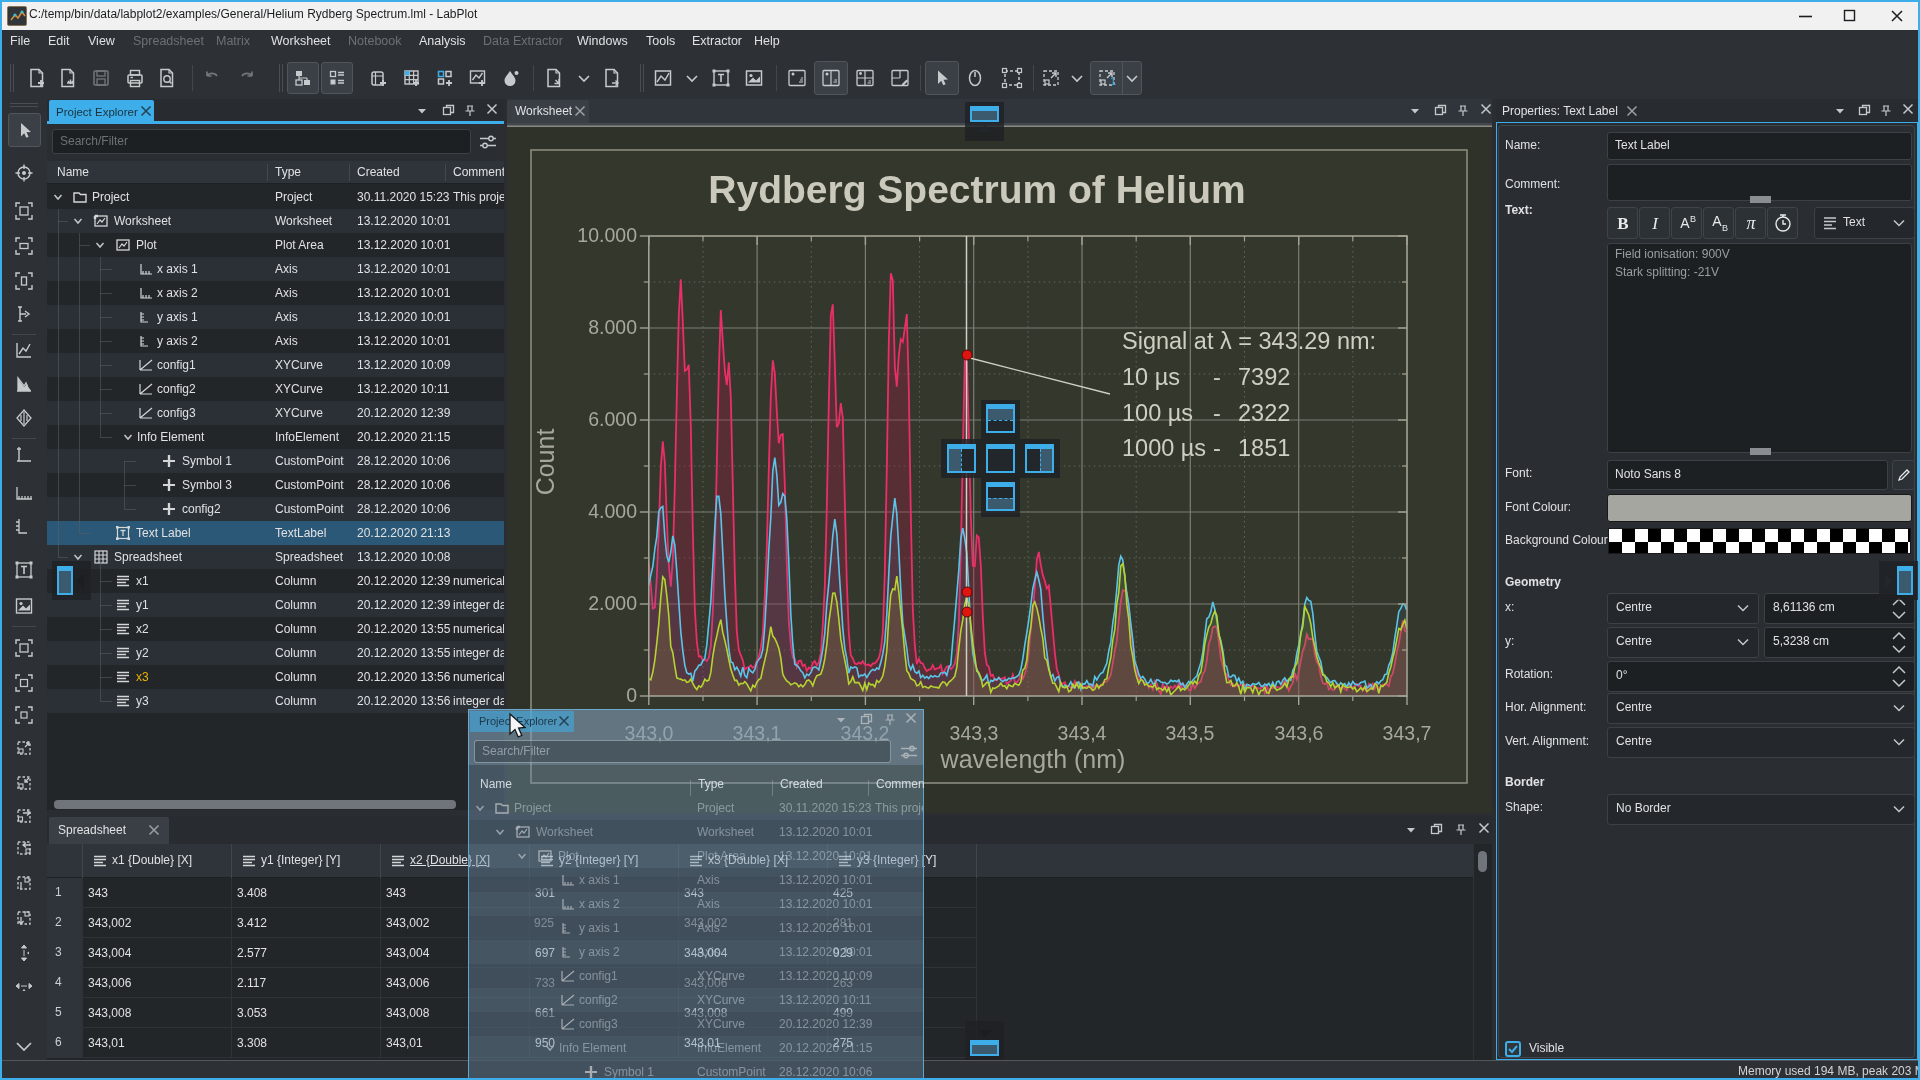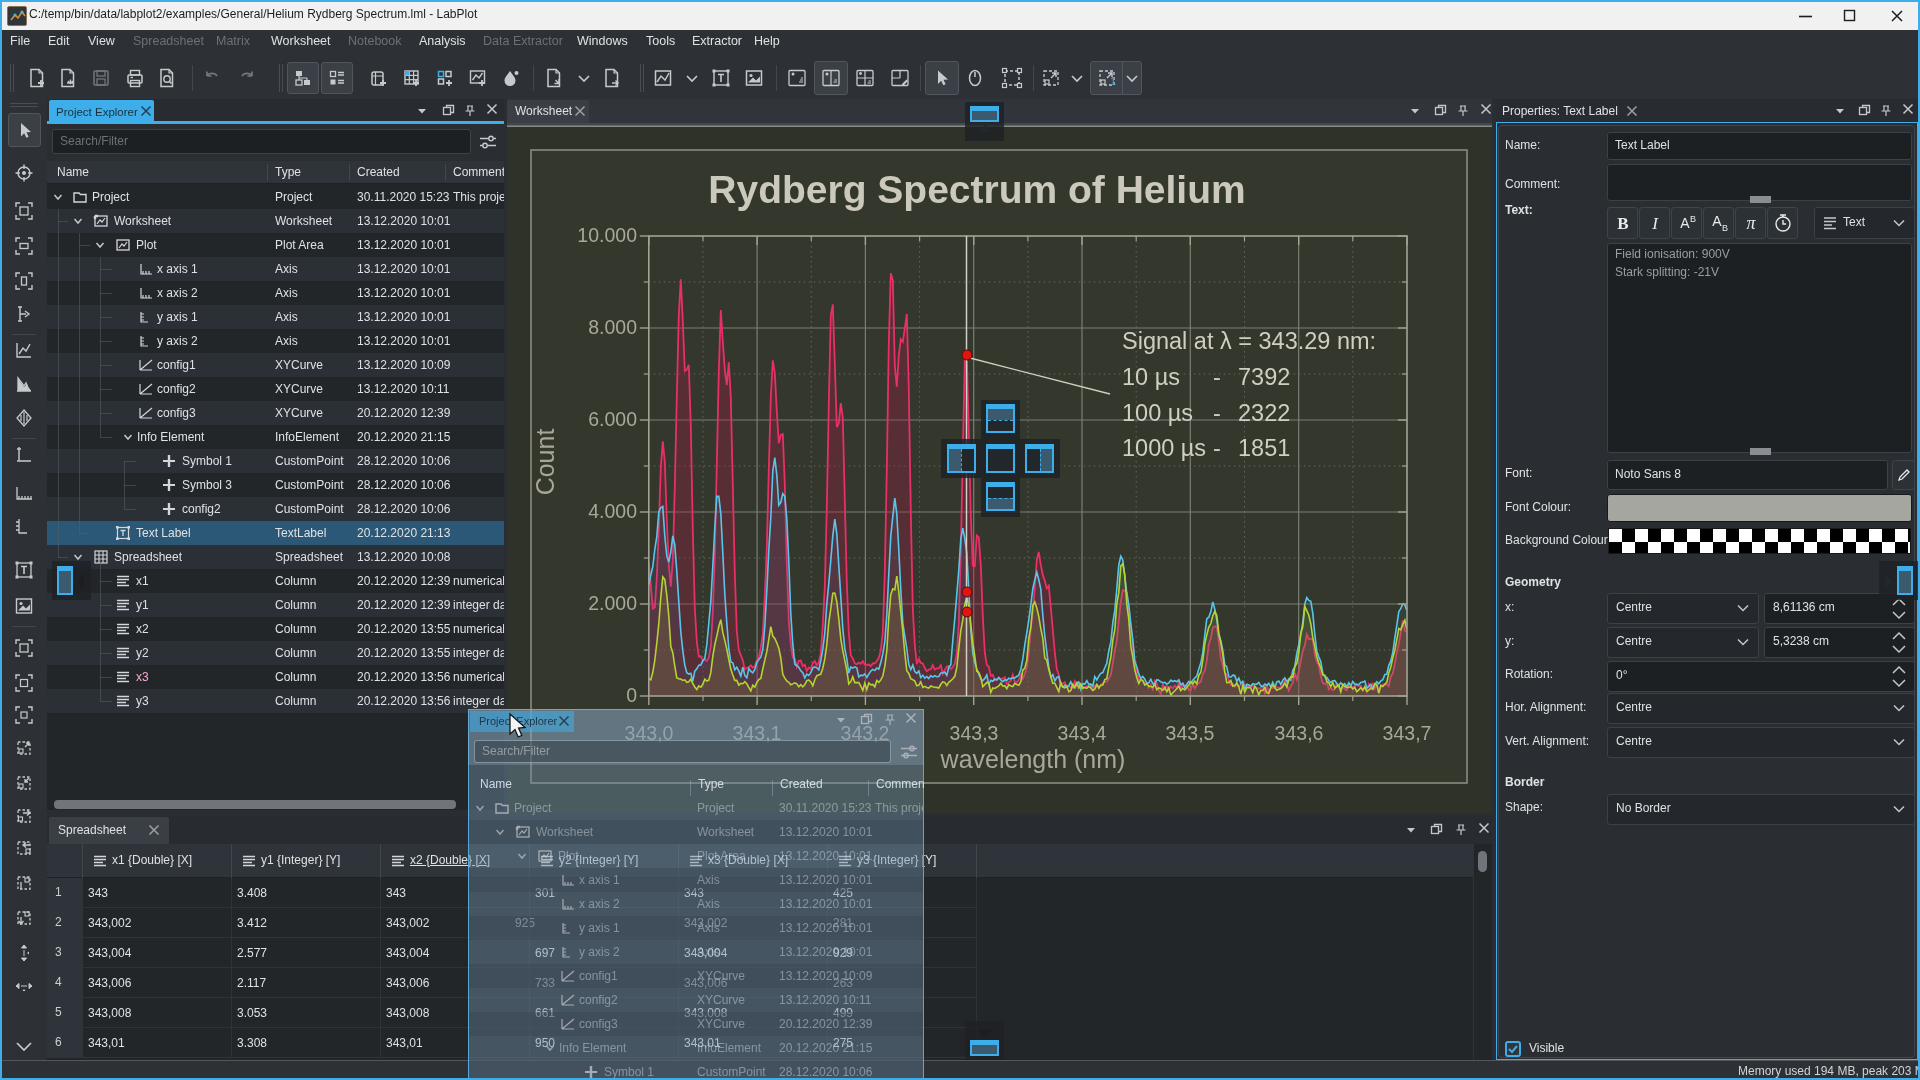--- a/index.html
+++ b/index.html
@@ -518,21 +518,21 @@
     <svg class="abs" style="left:113px;top:643px;opacity:1.0" width="16" height="16" viewBox="0 0 16 16">
       <path d="M2 3.5 H14 M2 6.5 H14 M2 9.5 H11 M2 12.5 H14" stroke="#d4d6d8" stroke-width="1.4"></path>
     </svg>
     <div class="txt" style="left:134px;top:645px;color:#dfe1e3;opacity:1.0">y2</div>
     <div class="txt" style="left:273px;top:645px;color:#dfe1e3;opacity:1.0">Column</div>
     <div class="txt" style="left:355px;top:645px;color:#dfe1e3;opacity:1.0">20.12.2020 13:55</div>
     <div class="txt" style="left:451px;top:645px;color:#dfe1e3;opacity:1.0">integer da</div>
     <svg class="abs" style="left:113px;top:667px;opacity:1.0" width="16" height="16" viewBox="0 0 16 16">
       <path d="M2 3.5 H14 M2 6.5 H14 M2 9.5 H11 M2 12.5 H14" stroke="#d4d6d8" stroke-width="1.4"></path>
     </svg>
-    <div class="txt" style="left:134px;top:669px;color:#f9a8d4;opacity:1.0">x3</div>
+    <div class="txt" style="left:134px;top:669px;color:#eab308;opacity:1.0">x3</div>
     <div class="txt" style="left:273px;top:669px;color:#dfe1e3;opacity:1.0">Column</div>
     <div class="txt" style="left:355px;top:669px;color:#dfe1e3;opacity:1.0">20.12.2020 13:56</div>
     <div class="txt" style="left:451px;top:669px;color:#dfe1e3;opacity:1.0">numerical</div>
     <div class="abs" style="left:45px;top:687px;width:457px;height:24px;background:#2b3036;"></div>
     <svg class="abs" style="left:113px;top:691px;opacity:1.0" width="16" height="16" viewBox="0 0 16 16">
       <path d="M2 3.5 H14 M2 6.5 H14 M2 9.5 H11 M2 12.5 H14" stroke="#d4d6d8" stroke-width="1.4"></path>
     </svg>
     <div class="txt" style="left:134px;top:693px;color:#dfe1e3;opacity:1.0">y3</div>
     <div class="txt" style="left:273px;top:693px;color:#dfe1e3;opacity:1.0">Column</div>
     <div class="txt" style="left:355px;top:693px;color:#dfe1e3;opacity:1.0">20.12.2020 13:56</div>
@@ -758,21 +758,21 @@
 <div class="txt" style="left:235px;top:885px;">3.408</div>
 <div class="txt" style="left:384px;top:885px;">343</div>
 <div class="txt" style="left:533px;top:885px;">301</div>
 <div class="txt" style="left:682px;top:885px;">343</div>
 <div class="txt" style="left:831px;top:885px;">425</div>
 <div class="txt" style="left:53px;top:914px;color:#cdd0d2;">2</div>
 <div class="abs" style="left:45px;top:935px;width:929px;height:1px;background:#2e3338;"></div>
 <div class="txt" style="left:86px;top:915px;">343,002</div>
 <div class="txt" style="left:235px;top:915px;">3.412</div>
 <div class="txt" style="left:384px;top:915px;">343,002</div>
-<div class="txt" style="left:513px;top:915px;">925</div>
+<div class="txt" style="left:532px;top:915px;">925</div>
 <div class="txt" style="left:682px;top:915px;">343,002</div>
 <div class="txt" style="left:831px;top:915px;">281</div>
 <div class="txt" style="left:53px;top:944px;color:#cdd0d2;">3</div>
 <div class="abs" style="left:45px;top:965px;width:929px;height:1px;background:#2e3338;"></div>
 <div class="txt" style="left:86px;top:945px;">343,004</div>
 <div class="txt" style="left:235px;top:945px;">2.577</div>
 <div class="txt" style="left:384px;top:945px;">343,004</div>
 <div class="txt" style="left:533px;top:945px;">697</div>
 <div class="txt" style="left:682px;top:945px;">343,004</div>
 <div class="txt" style="left:831px;top:945px;">929</div>

